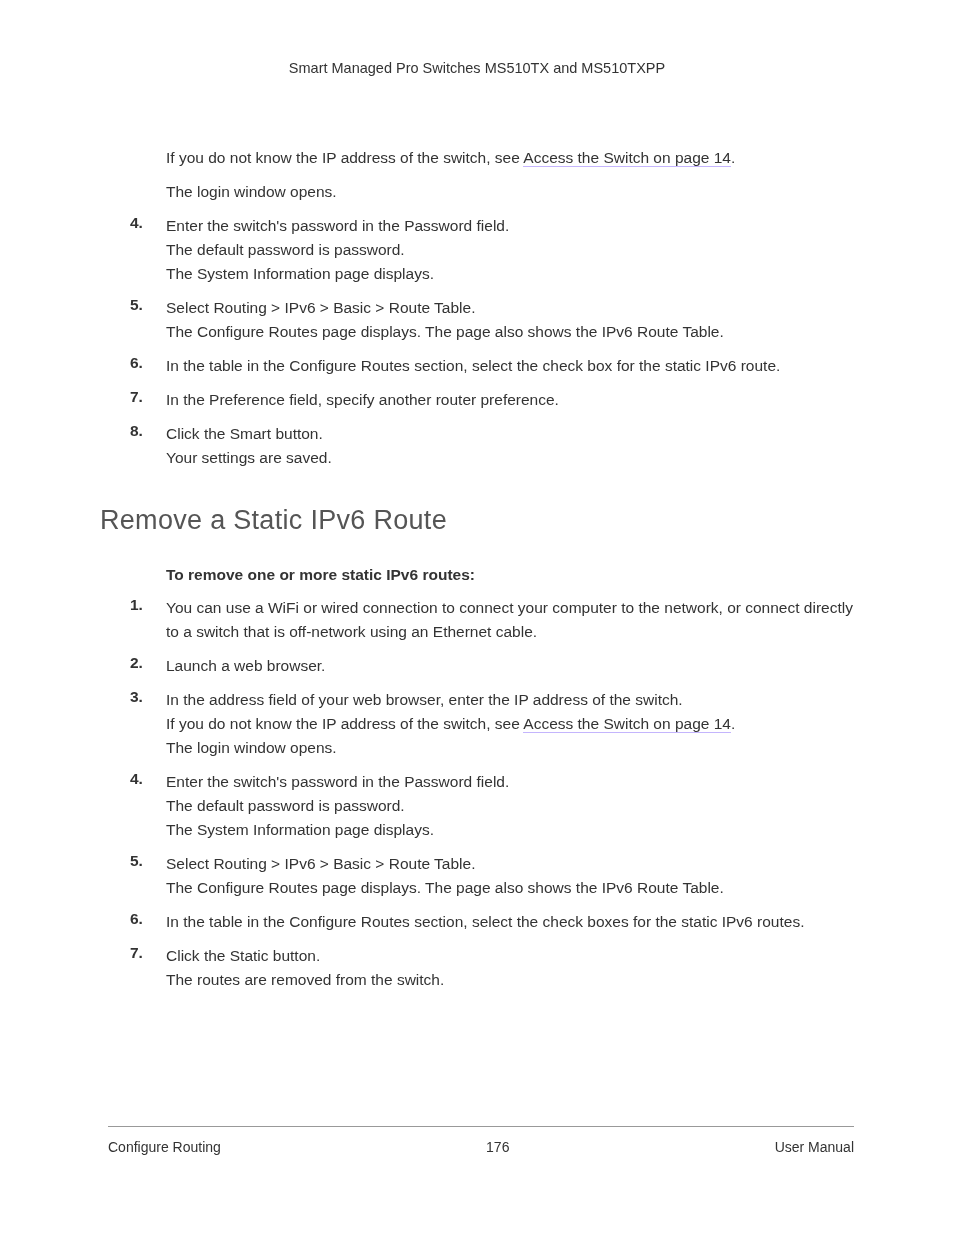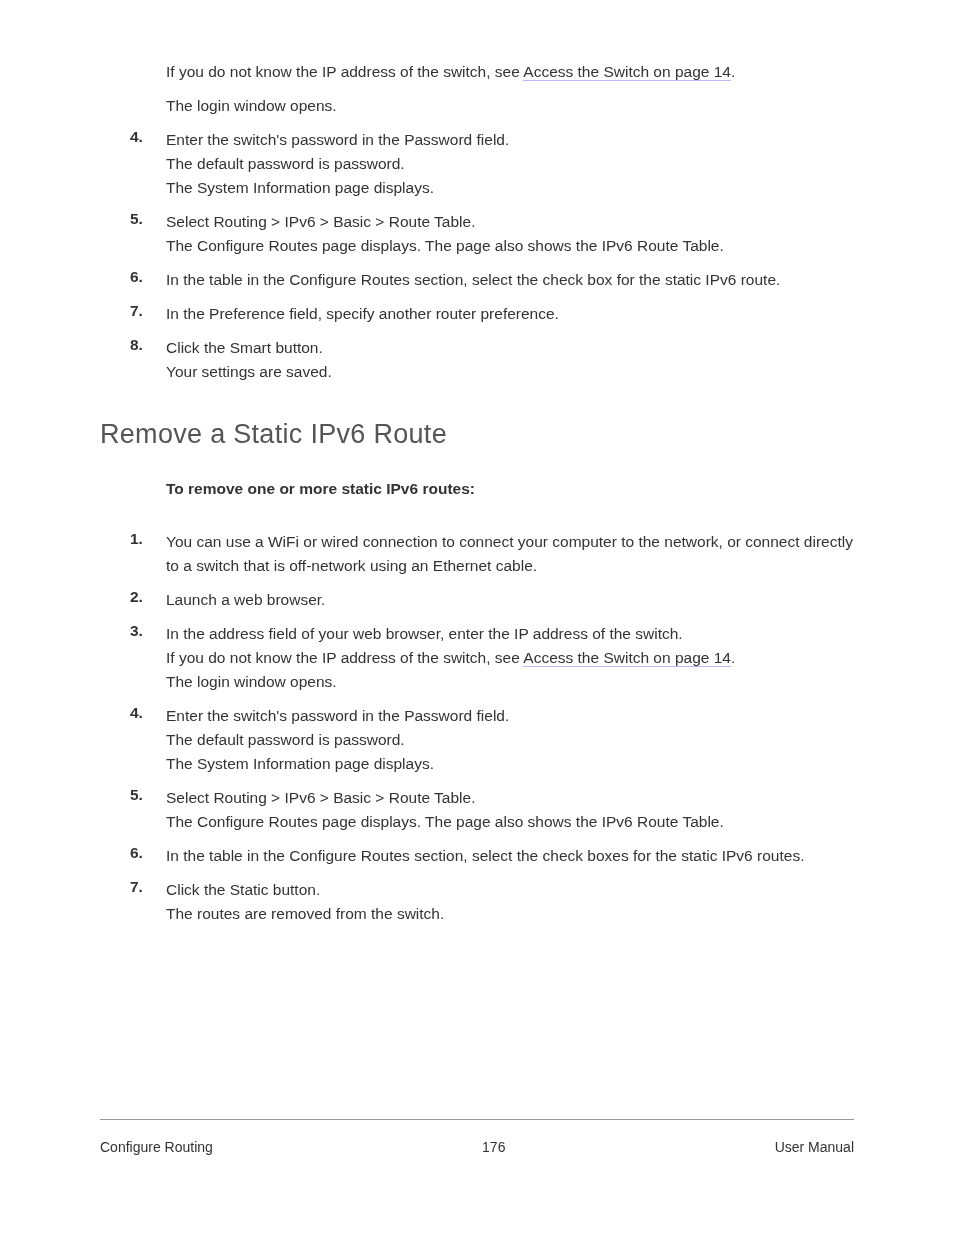--- a/index.html
+++ b/index.html
@@ -61,42 +61,43 @@
       font-weight: 300;
       color: #555;
       margin-top: 35px;
       margin-bottom: 30px;
       font-family: "Helvetica Neue", Arial, sans-serif;
       letter-spacing: 0.3px;
     }
     .intro-bold {
       font-size: 15.5px;
       font-weight: 700;
-      margin-bottom: 32px;
+      margin-bottom: 12px;
       padding-left: 36px;
     }
     .footer {
       position: absolute;
       bottom: 80px;
-      left: 100px;
+      left: 108px;
       right: 100px;
       border-top: 1px solid #999;
-      padding-top: 19px;
+      padding-top: 12px;
       display: flex;
       justify-content: space-between;
       font-size: 14px;
       color: #333;
       font-family: "Helvetica Neue", Arial, sans-serif;
       font-weight: 300;
     }
   </style>
 </head>
 <body>
 
 <div class="page">
+  <div class="header-title">Smart Managed Pro Switches MS510TX and MS510TXPP</div>
 
   <div class="content">
 
     <div class="body-text">
       <span>If you do not know the IP address of the switch, see </span><span class="link-text">Access the Switch on page 14</span><span>.</span>
     </div>
     <div class="body-text">The login window opens.</div>
 
     <div class="step-row">
       <div class="step-num">4.</div>

